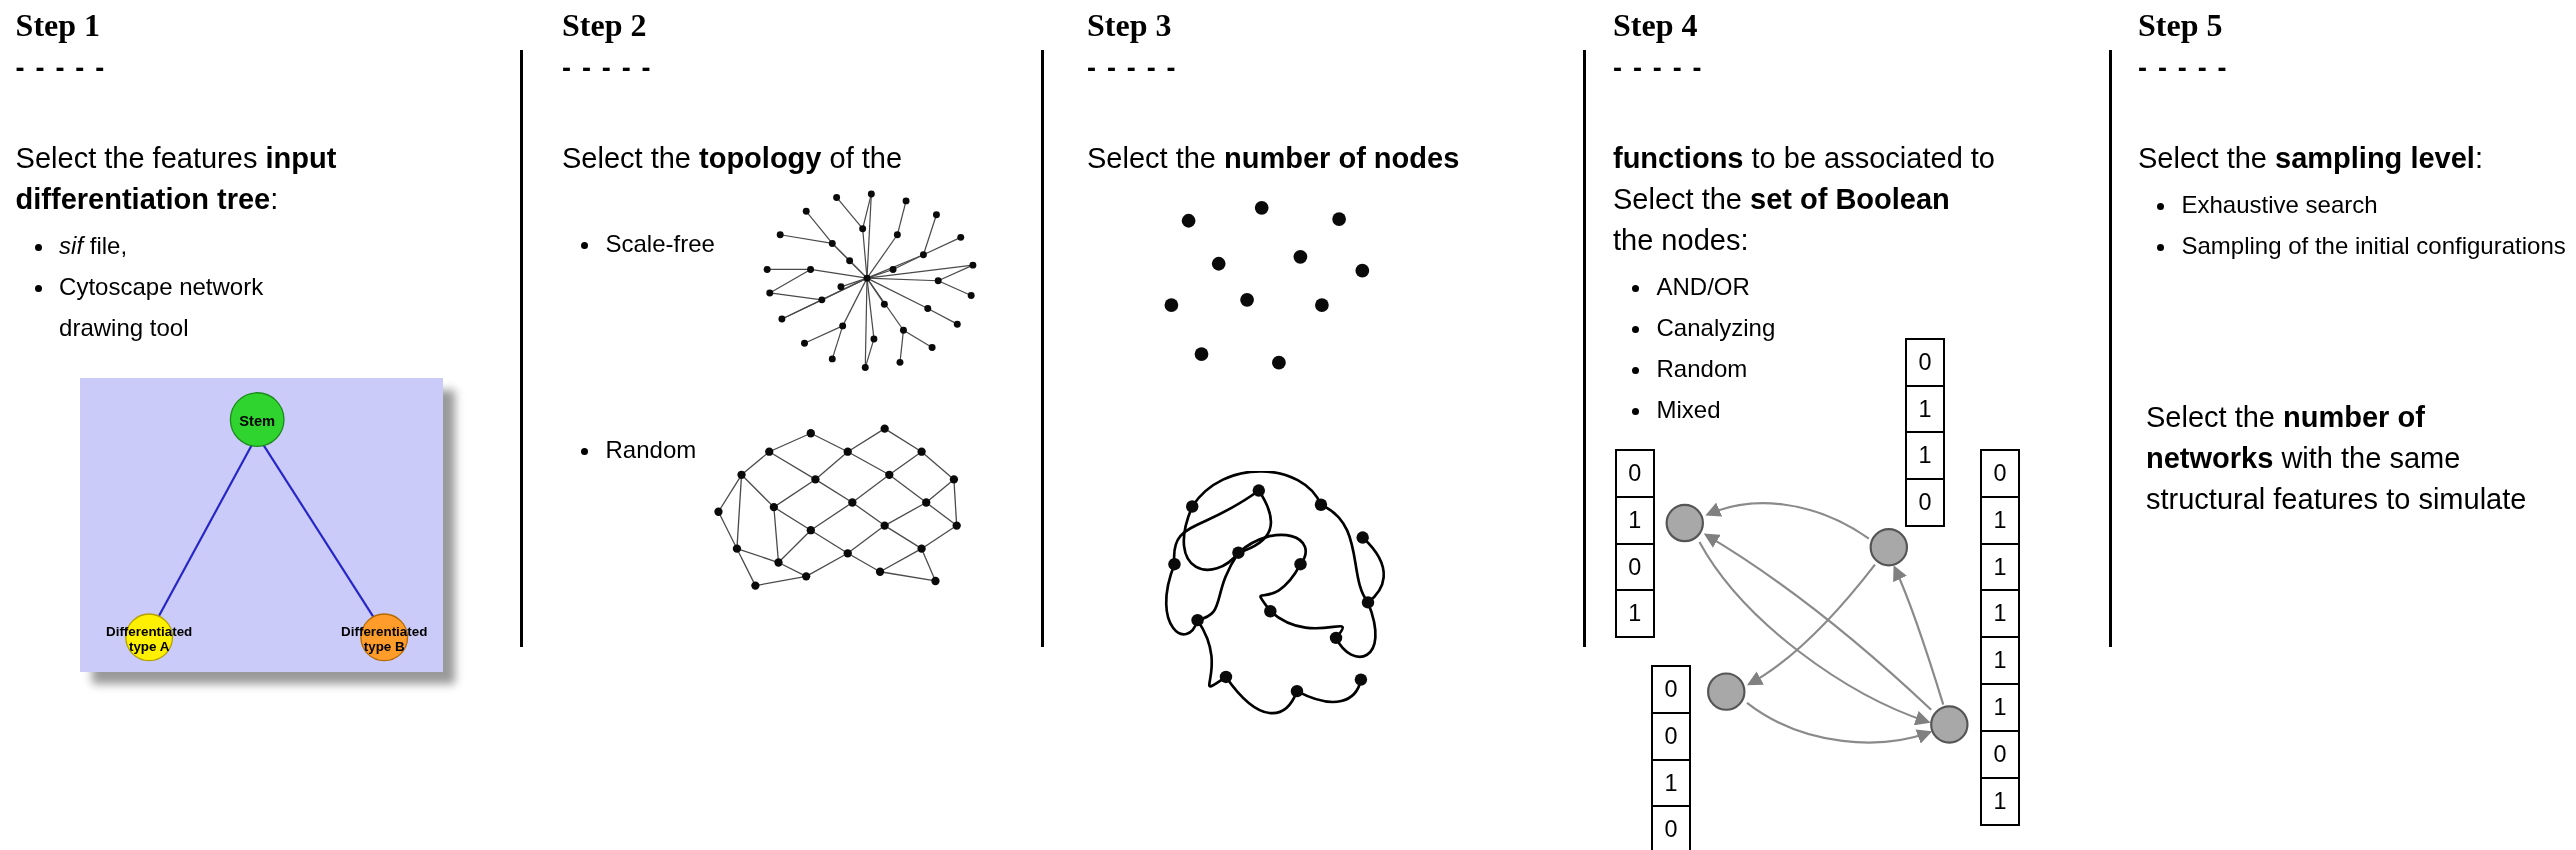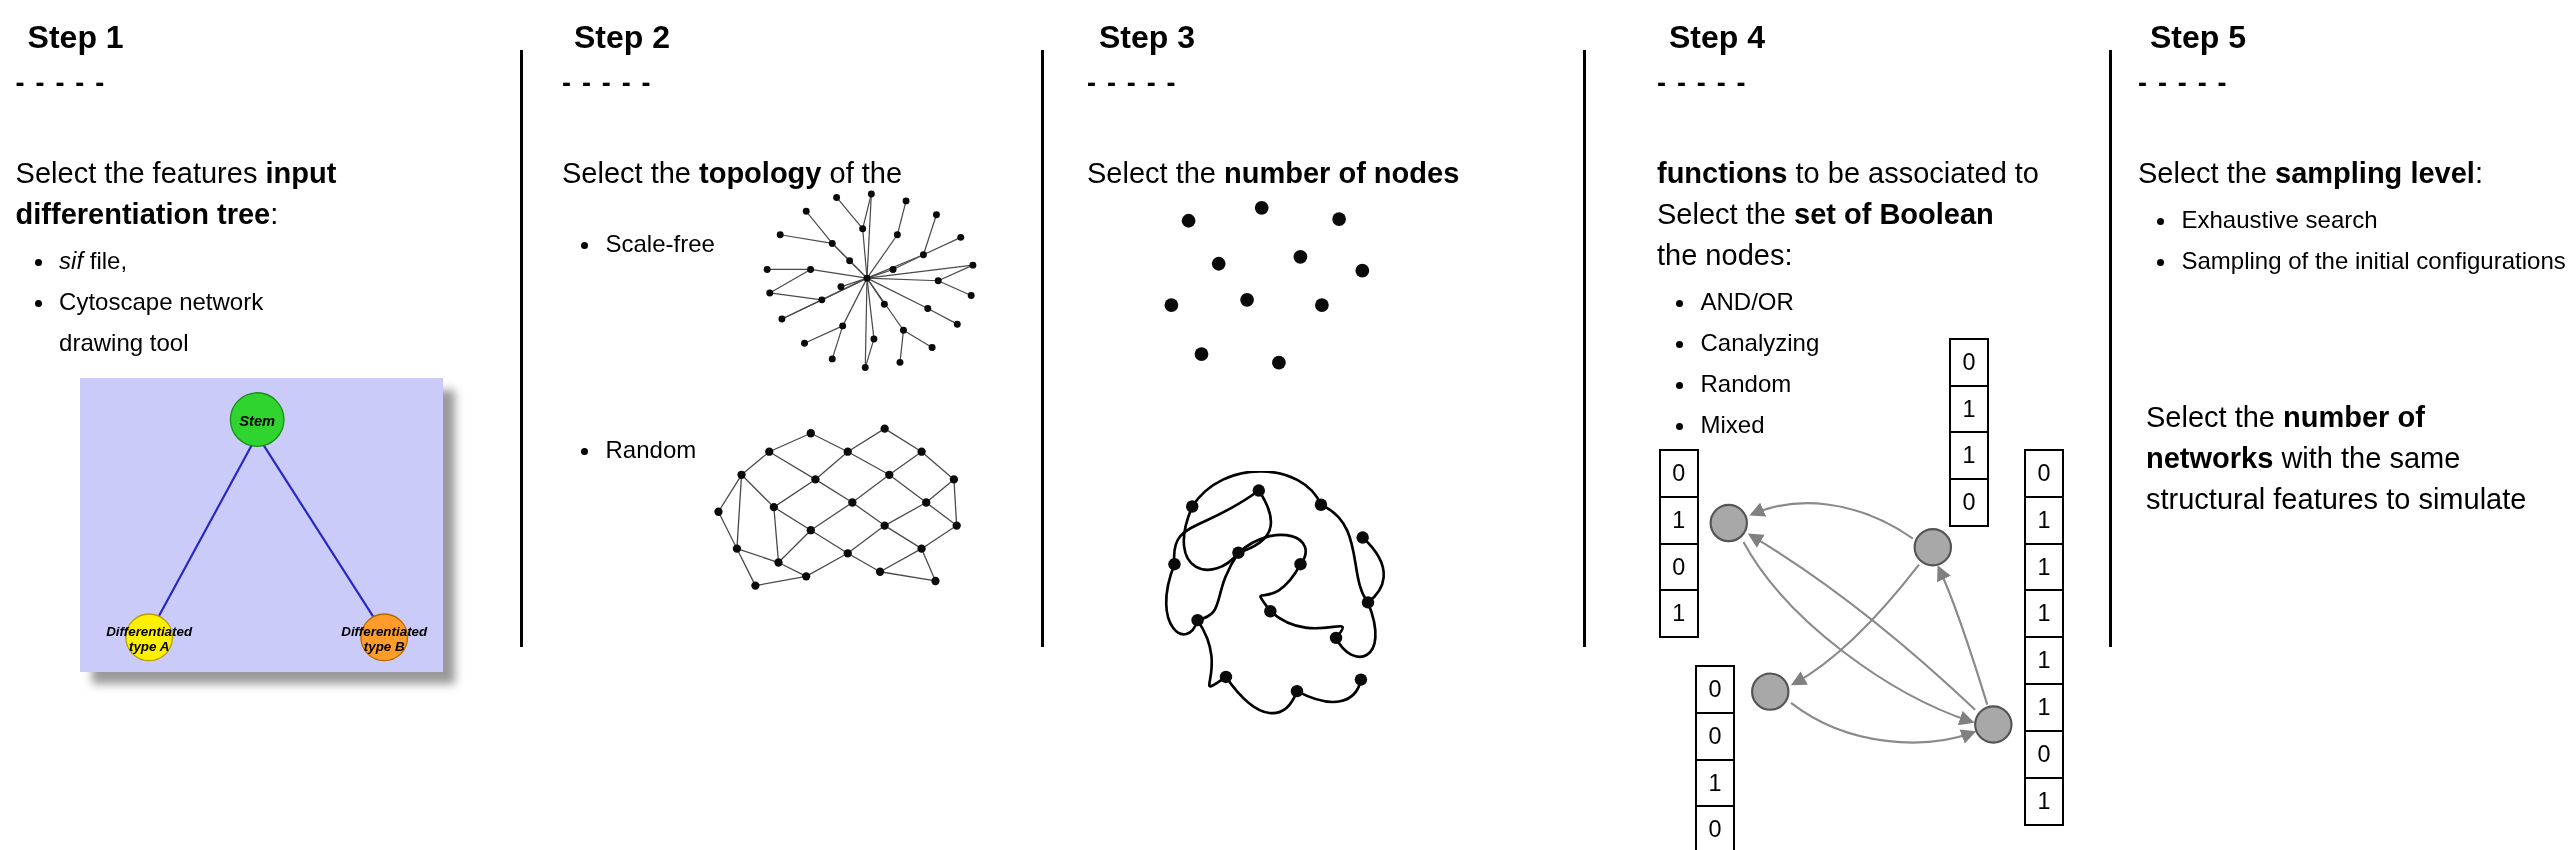--- a/index.html
+++ b/index.html
@@ -1,35 +1,35 @@
 <!DOCTYPE html>
 <html style="font-size:14px"><head>
 <meta charset="utf-8">
 <style>
   html,body{margin:0;padding:0;background:#fff;}
   .canvas{position:relative;width:2576px;height:851px;background:#ffffff;
           font-family:"Liberation Sans",sans-serif;color:#000;overflow:hidden;}
   .col{position:absolute;top:0;height:851px;}
-  .col h2{font-size:32px;font-weight:bold;margin:12px;padding-top:7px;}
+  .col h2{font-size:32px;font-weight:bold;margin:0;padding-top:7px;font-family:Liberation Serif, serif;}
   .dashes{font-size:27px;font-weight:bold;margin-top:8.7px;letter-spacing:1.7px;}
   .intro{font-size:29px;line-height:41px;margin:54px 0 0 0;}
   .para{font-size:29px;line-height:41px;margin:8px;position:absolute;left:0;}
   .line{display:block;}
   ul{font-size:24px;line-height:41px;margin:5.2px 0 0 0;padding-left:40px;list-style:disc;}
   li{padding-left:3.5px;}
   ul.abs{position:absolute;left:0;margin:0;}
   .divider{position:absolute;width:2.6px;background:#000;top:50px;height:597px;}
   
   .net{position:absolute;}
   .net line{stroke:#4a4a4a;stroke-width:1.4;}
   .net circle{fill:#0a0a0a;}
   .net path{stroke:#000;stroke-width:3;fill:none;}
   
   .tree-box{position:absolute;left:64px;top:378px;width:363px;height:294px;
-            background:#cbcbfa;box-shadow:12px 12px 8.7px #9a9a9a;font-style:italic;}
+            background:#cbcbfa;box-shadow:12px 12px 8.7px #9a9a9a;}
   .tree-box svg{width:100%;height:100%;display:block;}
   .tree-box line{stroke:#2525c8;stroke-width:2.5;}
   .node-stem{fill:#2fd42f;stroke:#1a8a1a;stroke-width:1.5;}
   .node-a{fill:#ffef00;stroke:#b3a000;stroke-width:1.5;}
   .node-b{fill:#ff9c2a;stroke:#b36a00;stroke-width:1.5;}
   .tree-box text{fill:#000;text-anchor:middle;font-family:"Liberation Sans",sans-serif;font-weight:bold;}
   .t-stem{font-size:17px;}
   .t-small{font-size:15.5px;}
   
   .bfig{position:absolute;left:0;top:336px;width:415px;height:515px;}
@@ -279,21 +279,21 @@
         <circle cx="258" cy="148" r="7"></circle>
         <circle cx="66" cy="168" r="7"></circle>
         <circle cx="148" cy="158" r="7"></circle>
         <circle cx="222" cy="188" r="7"></circle>
         <circle cx="98" cy="232" r="7"></circle>
         <circle cx="178" cy="248" r="7"></circle>
         <circle cx="250" cy="235" r="7"></circle>
       </svg>
   </div>
 
-  <div class="col" style="left:1657px;width:452px">
+  <div class="col" style="left:1613px;width:452px">
     <h2>Step 4</h2>
     <div class="dashes">- - - - -</div>
     <p class="intro" style="width:441px">
       <span class="line"><b>functions</b><span> to be associated to</span></span>
       <span class="line"><span>Select the </span><b>set of Boolean</b></span>
       <span class="line"><span>the nodes:</span></span>
     </p>
     <ul>
       <li><span>AND/OR</span></li>
       <li><span>Canalyzing</span></li>

